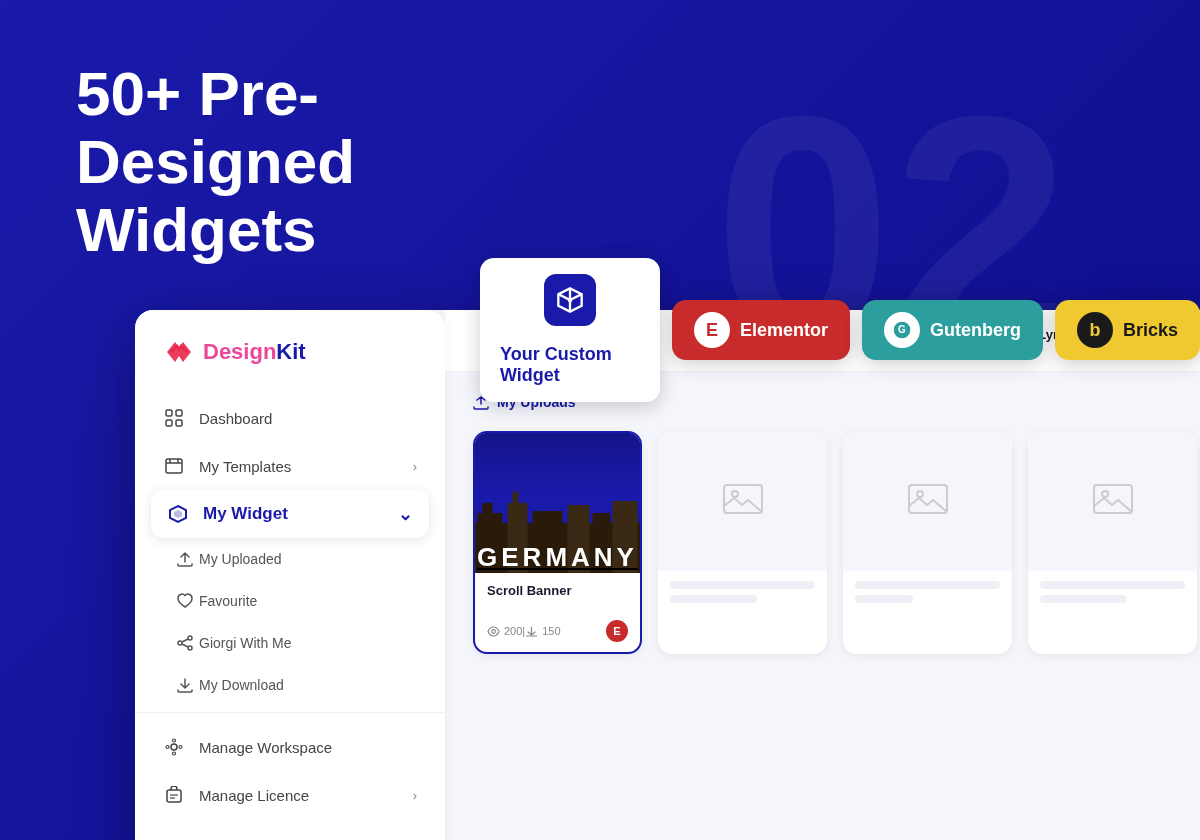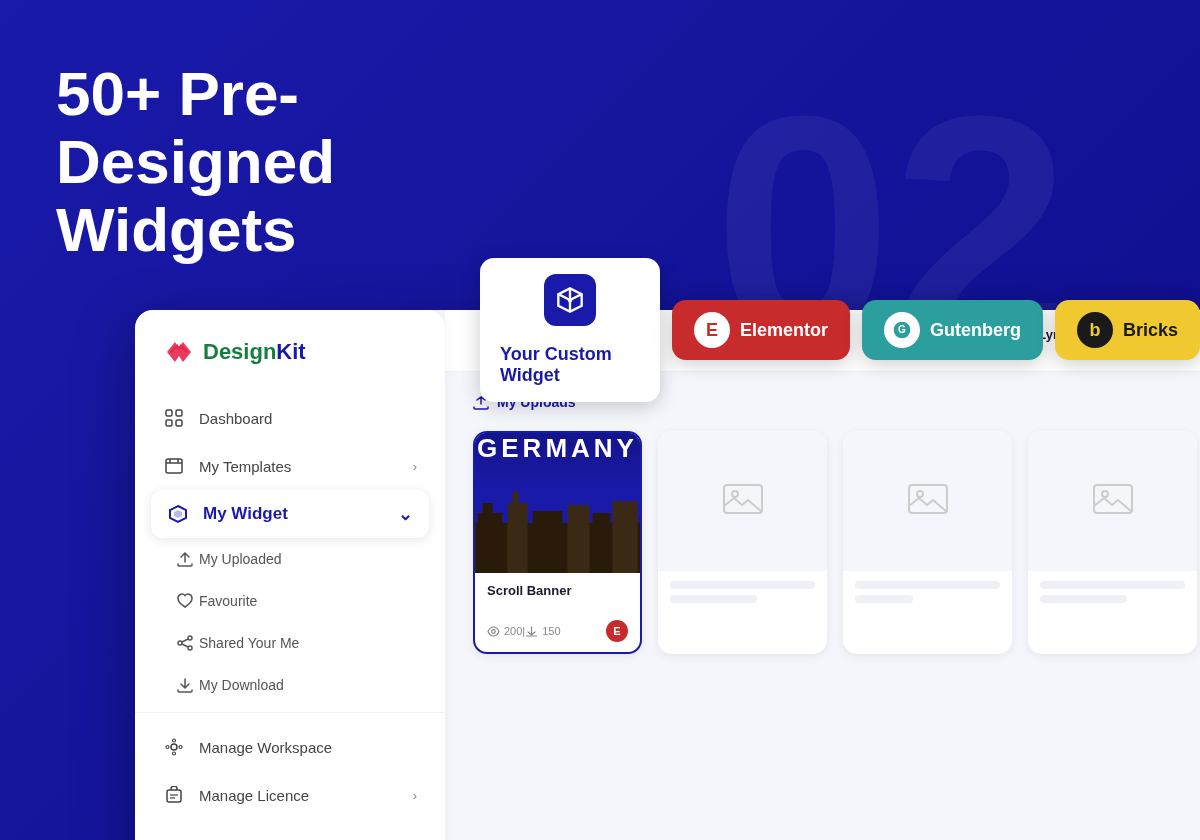--- a/index.html
+++ b/index.html
@@ -29,21 +29,21 @@
       color: rgba(255,255,255,0.06);
       line-height: 1;
       user-select: none;
       z-index: 1;
     }
 
     
     .hero-text {
       position: absolute;
       top: 60px;
-      left: 56px;
+      left: 76px;
       z-index: 5;
     }
     .hero-text h1 {
       font-size: 62px;
       font-weight: 800;
       color: #fff;
       line-height: 1.1;
       max-width: 520px;
     }
 
@@ -154,21 +154,21 @@
     .logo-icon {
       color: #e8274b;
       font-size: 28px;
       display: flex;
       align-items: center;
     }
     .logo-text {
       font-size: 22px;
       font-weight: 700;
     }
-    .logo-text span.design { color: #15803d; text-align: right; }
+    .logo-text span.design { color: #ec4899; text-align: right; }
     .logo-text span.kit { color: #1a1aaa; }
 
     .nav-item {
       display: flex;
       align-items: center;
       gap: 14px;
       padding: 13px 28px;
       cursor: pointer;
       color: #444;
       font-size: 15px;
@@ -323,22 +323,23 @@
     }
 
     
     .germany-thumb {
       background: linear-gradient(135deg, #1a1aaa 0%, #0a0a6a 100%);
       width: 100%;
       height: 100%;
       display: flex;
       flex-direction: column;
       align-items: center;
-      justify-content: flex-start;
+      justify-content: flex-end;
       position: relative;
+      text-decoration: underline;
     }
     .germany-thumb .city-text {
       color: #fff;
       font-size: 26px;
       font-weight: 900;
       letter-spacing: 4px;
       z-index: 2;
     }
 
     .widget-card-body {
@@ -517,21 +518,21 @@
     <div class="sub-nav-item">
       <div class="nav-icon">
         <svg width="18" height="18" viewBox="0 0 18 18" fill="none">
           <circle cx="14" cy="4" r="2" stroke="currentColor" stroke-width="1.5"></circle>
           <circle cx="4" cy="9" r="2" stroke="currentColor" stroke-width="1.5"></circle>
           <circle cx="14" cy="14" r="2" stroke="currentColor" stroke-width="1.5"></circle>
           <line x1="6" y1="8" x2="12" y2="5" stroke="currentColor" stroke-width="1.5"></line>
           <line x1="6" y1="10" x2="12" y2="13" stroke="currentColor" stroke-width="1.5"></line>
         </svg>
       </div>
-      <span>Shared Your Me</span>
+      <span>Giorgi With Me</span>
     </div>
 
     <div class="sub-nav-item">
       <div class="nav-icon">
         <svg width="18" height="18" viewBox="0 0 18 18" fill="none">
           <path d="M9 3v9M5 8l4 4 4-4" stroke="currentColor" stroke-width="1.5" stroke-linecap="round"></path>
           <path d="M2 14v1a1 1 0 001 1h12a1 1 0 001-1v-1" stroke="currentColor" stroke-width="1.5" stroke-linecap="round"></path>
         </svg>
       </div>
       <span>My Download</span>

